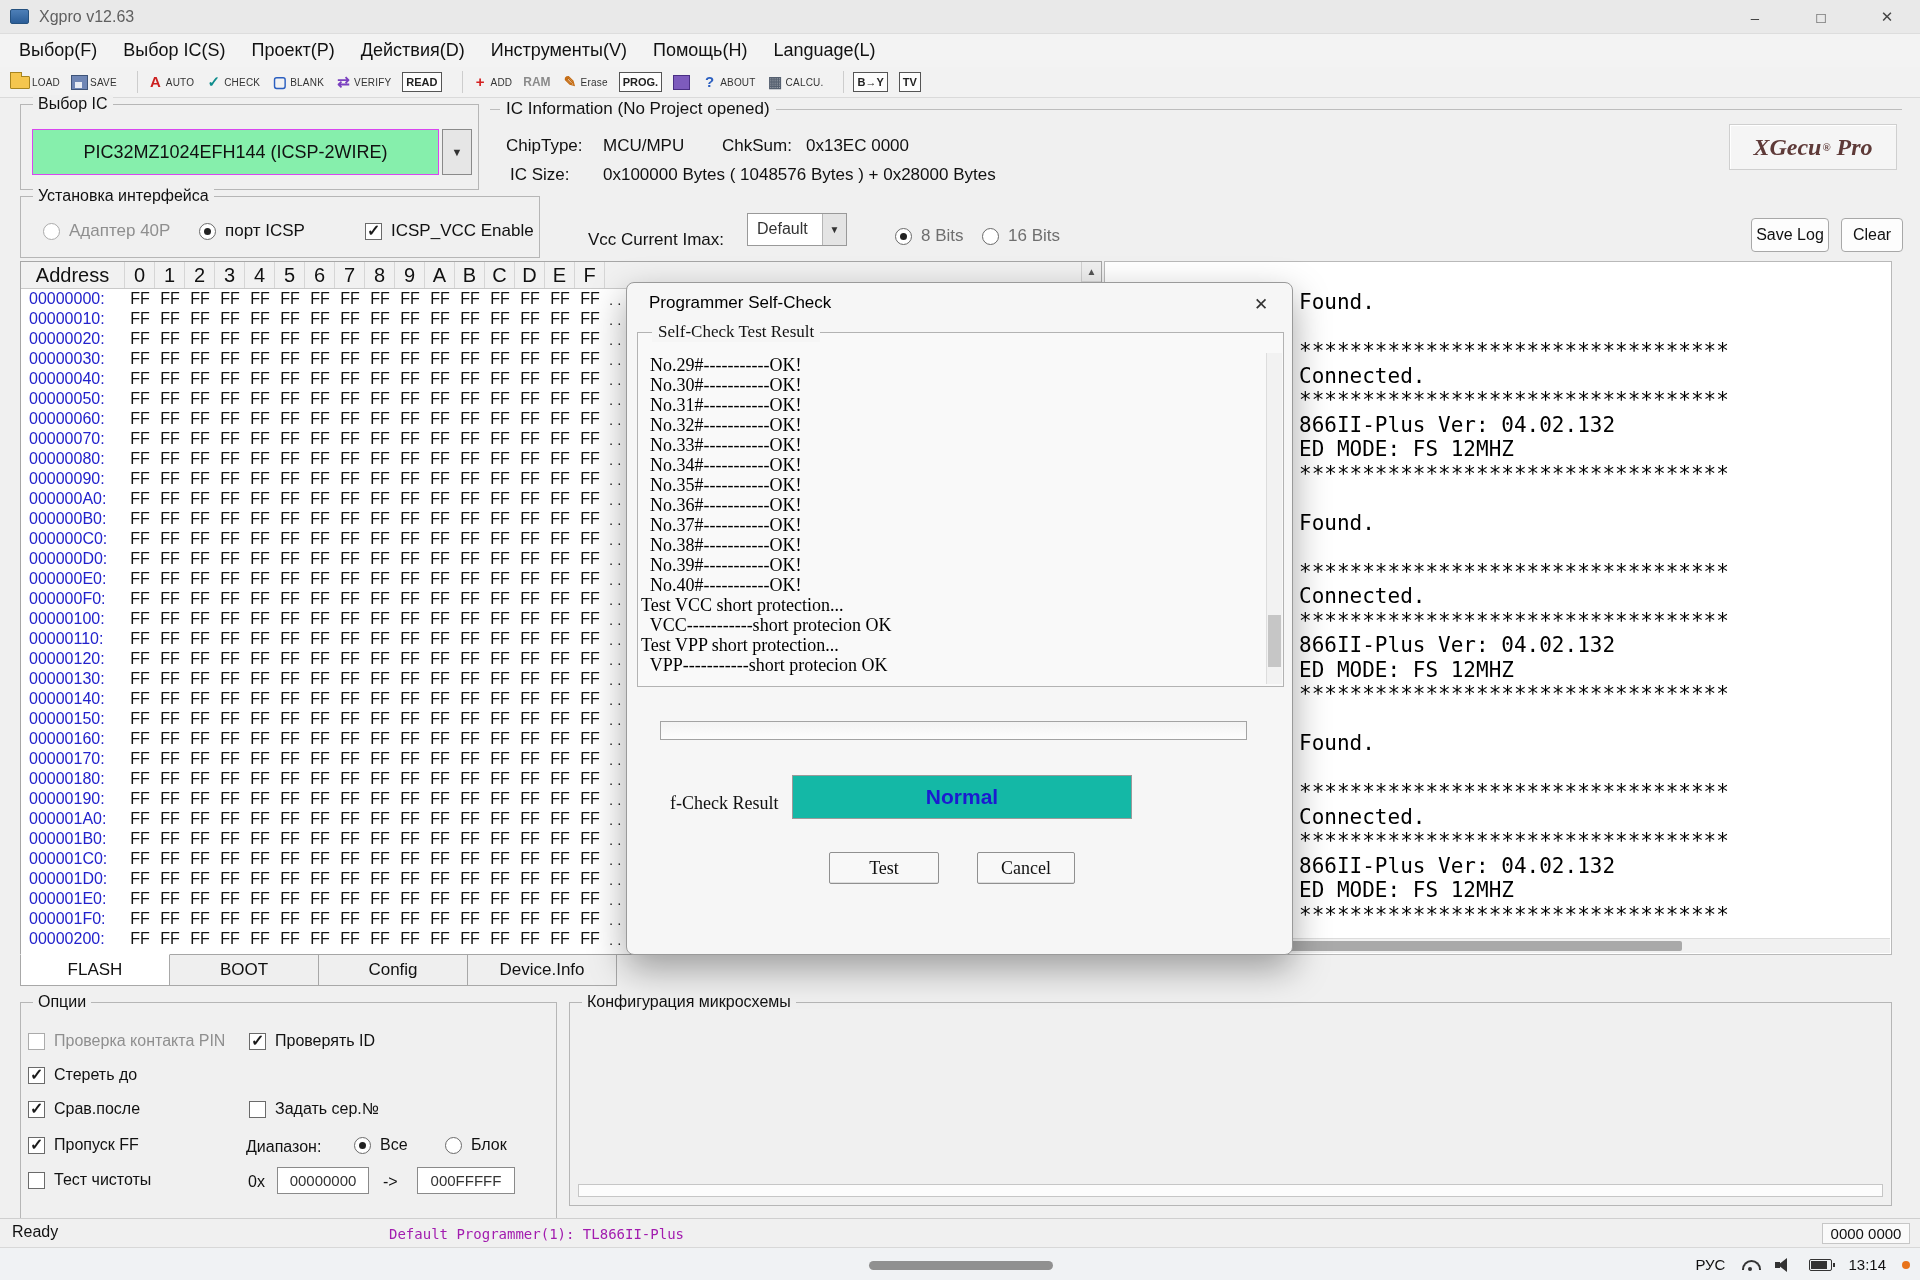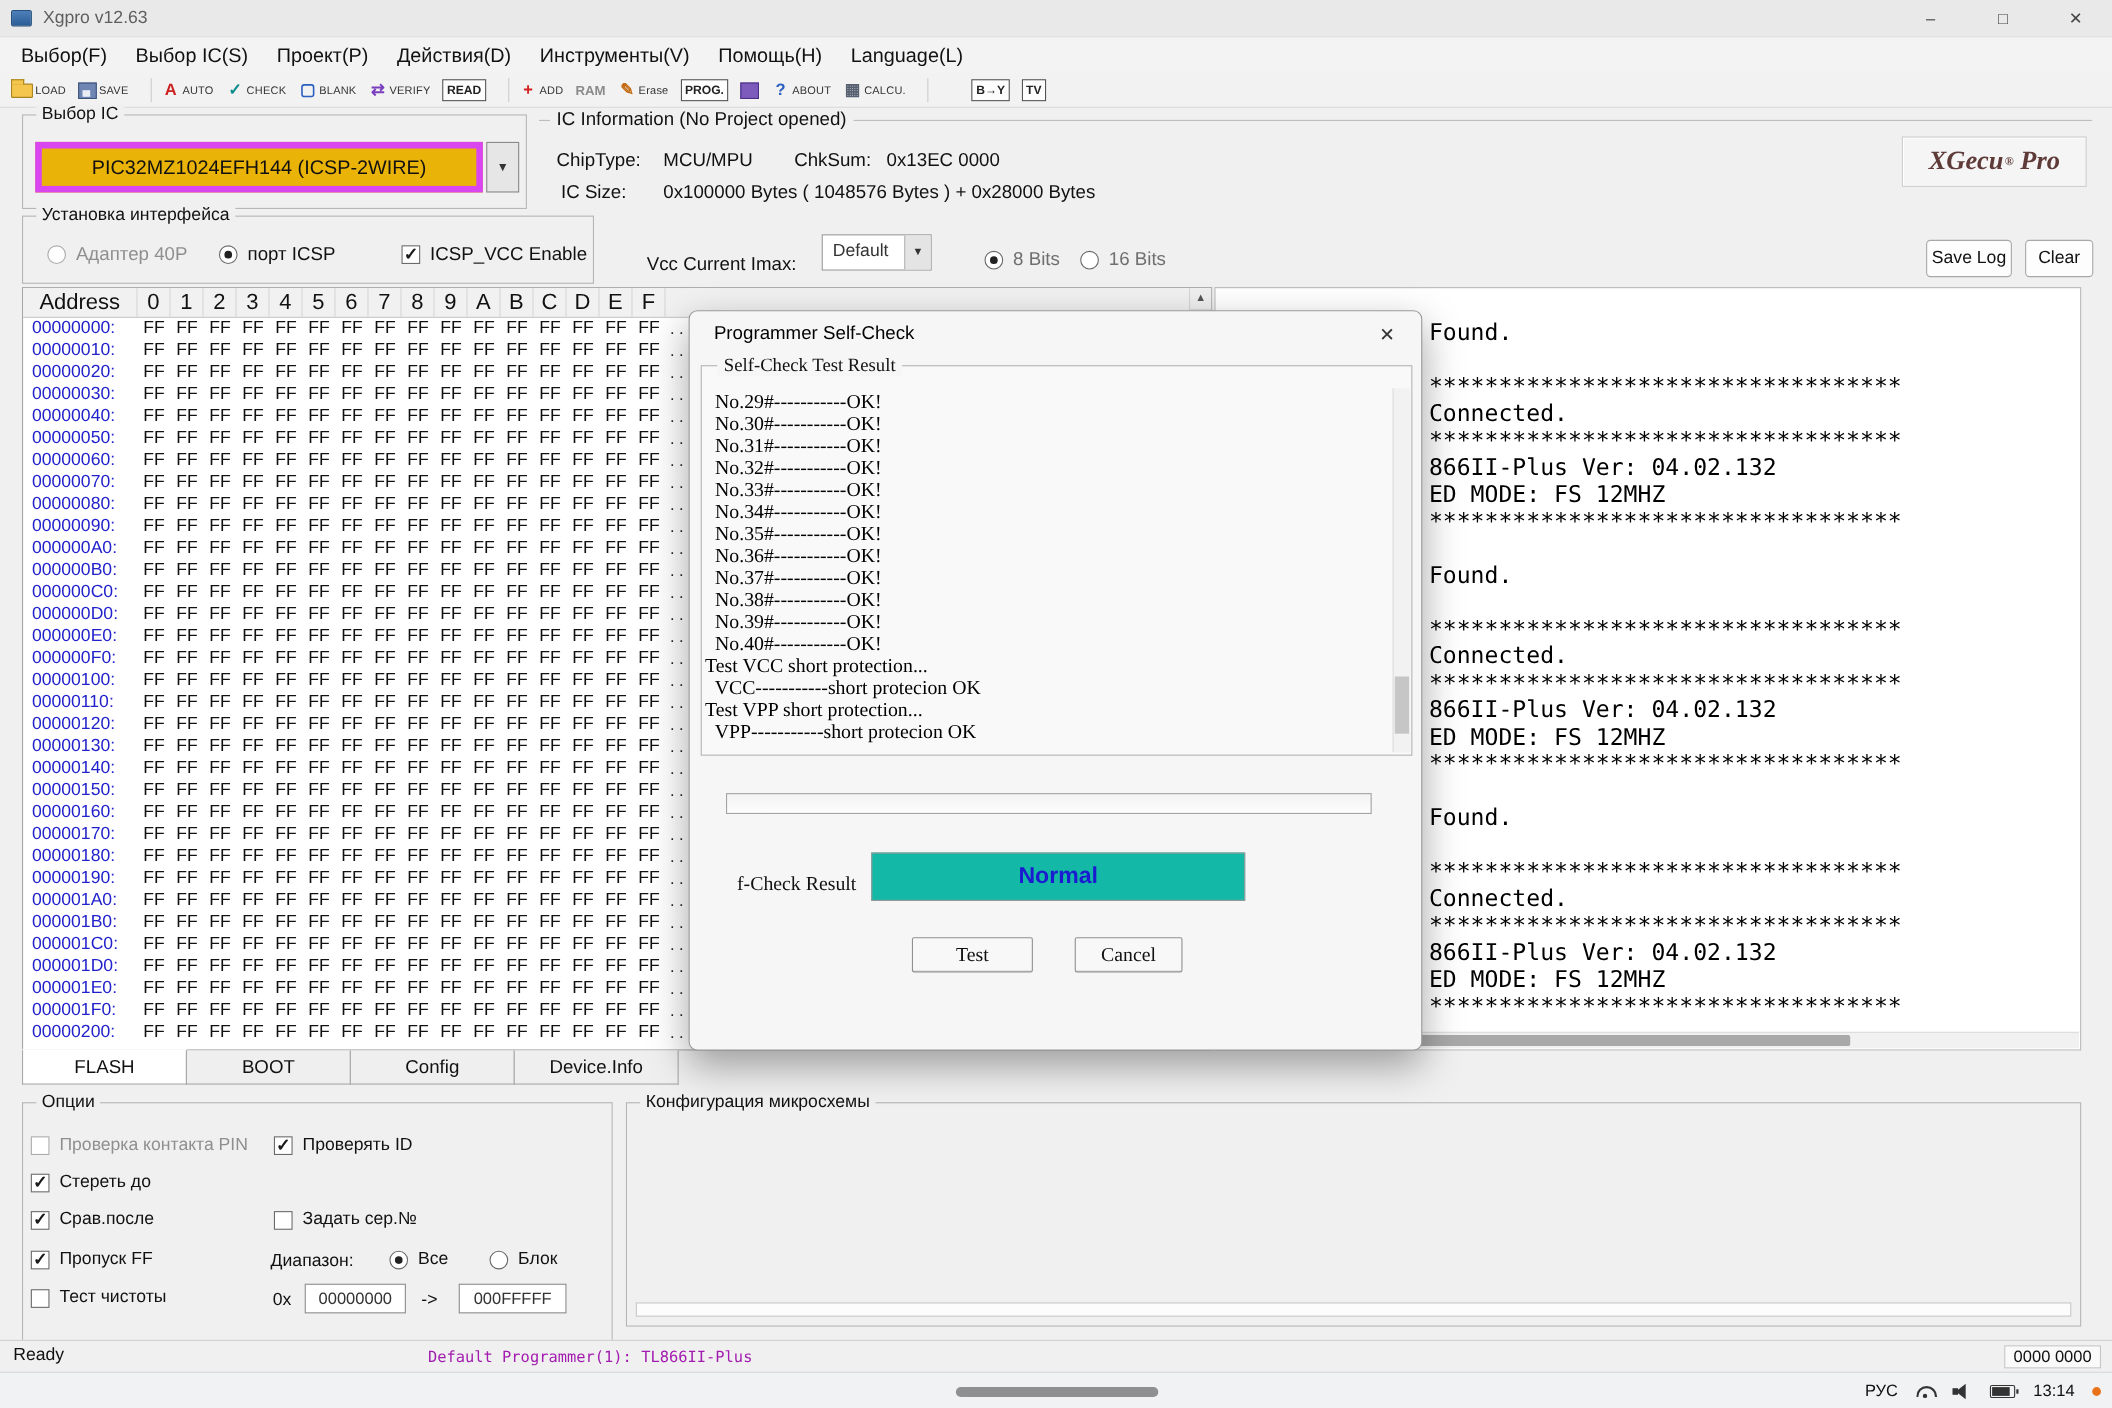--- a/index.html
+++ b/index.html
@@ -31,21 +31,21 @@
   .i-save::before{content:"";position:absolute;left:3px;bottom:1px;width:7px;height:6px;background:#e8ecf4}
   .i-chip{width:15px;height:15px;background:#7d5bbd;border:1px solid #4a2f84}
   .i-ram{font-size:12px;color:#8a8a8a;font-weight:bold}
 
   
   .group{position:absolute;border:1px solid #b6b6b6}
   .glabel{position:absolute;top:-10px;left:12px;background:#f0f0f0;padding:0 5px;font-size:16px;color:#111;white-space:nowrap}
 
   
   #icselgroup{left:20px;top:104px;width:459px;height:86px}
-  #ic-combo{position:absolute;left:11px;top:24px;width:407px;height:46px;background:#eab308;border:6px solid #d946ef;display:flex;align-items:center;justify-content:center;font-size:18px;color:#111}
+  #ic-combo{position:absolute;left:11px;top:24px;width:407px;height:46px;background:#86efac;border:1px solid #d946ef;display:flex;align-items:center;justify-content:center;font-size:18px;color:#111}
   #ic-combo-btn{position:absolute;left:421px;top:24px;width:30px;height:46px;background:#e6e6e6;border:1px solid #8a8a8a;display:flex;align-items:center;justify-content:center;font-size:11px;color:#333}
 
   
   #icinfo-line{position:absolute;left:490px;top:109px;width:1412px;border-top:1px solid #bdbdbd}
   #icinfo-title{position:absolute;left:500px;top:99px;background:#f0f0f0;padding:0 6px;font-size:17px}
   .ci{position:absolute;font-size:17px;white-space:nowrap}
   #xgecu{position:absolute;left:1729px;top:124px;width:168px;height:46px;border:1px solid #cfcfcf;background:#f5f5f5;box-shadow:inset 1px 1px 0 #fff;display:flex;align-items:center;justify-content:center;font-family:"Liberation Serif",serif;font-weight:bold;font-style:italic;font-size:24px;color:#5e3a38}
   #xgecu sup{font-size:11px;margin:0 1px}
 
   
@@ -224,21 +224,21 @@
       </div>
       <div class="tbtn">
         <span class="ticon i-about" style="color: rgb(43, 95, 192);">?</span>
         <span class="tlabel">ABOUT</span>
       </div>
       <div class="tbtn">
         <span class="ticon i-calcu" style="color: rgb(85, 96, 112);">▦</span>
         <span class="tlabel">CALCU.</span>
       </div>
       <div class="tsep"></div>
-      <div class="tbtn" style="margin-left: 30px;">
+      <div class="tbtn" style="">
         <span class="ticon i-b2y boxed">B→Y</span>
       </div>
       <div class="tbtn">
         <span class="ticon i-tv boxed">TV</span>
       </div>
     </div>
 
   <div class="group" id="icselgroup">
     <span class="glabel">Выбор IC</span>
     <div id="ic-combo">

